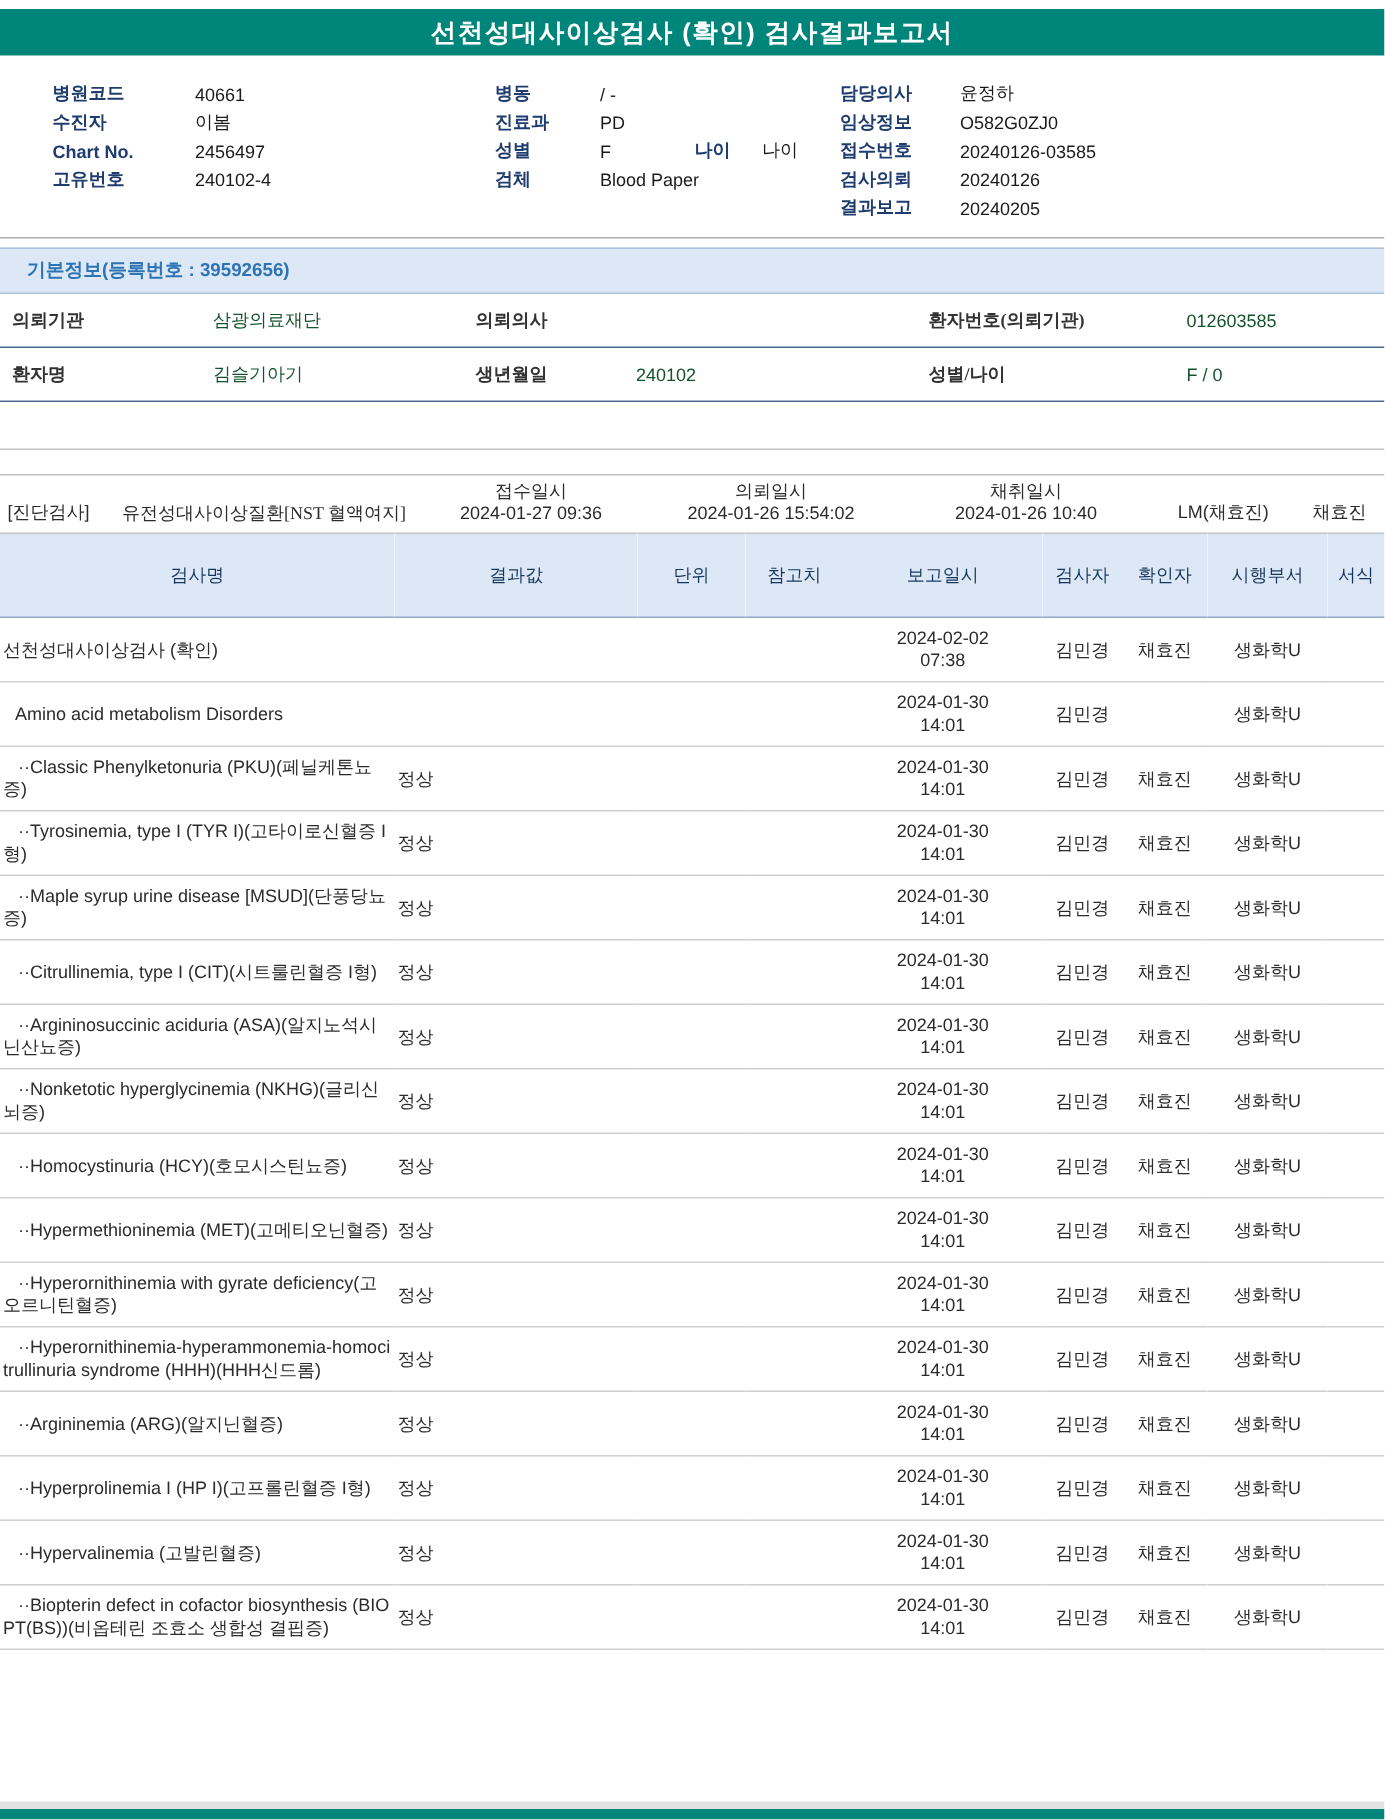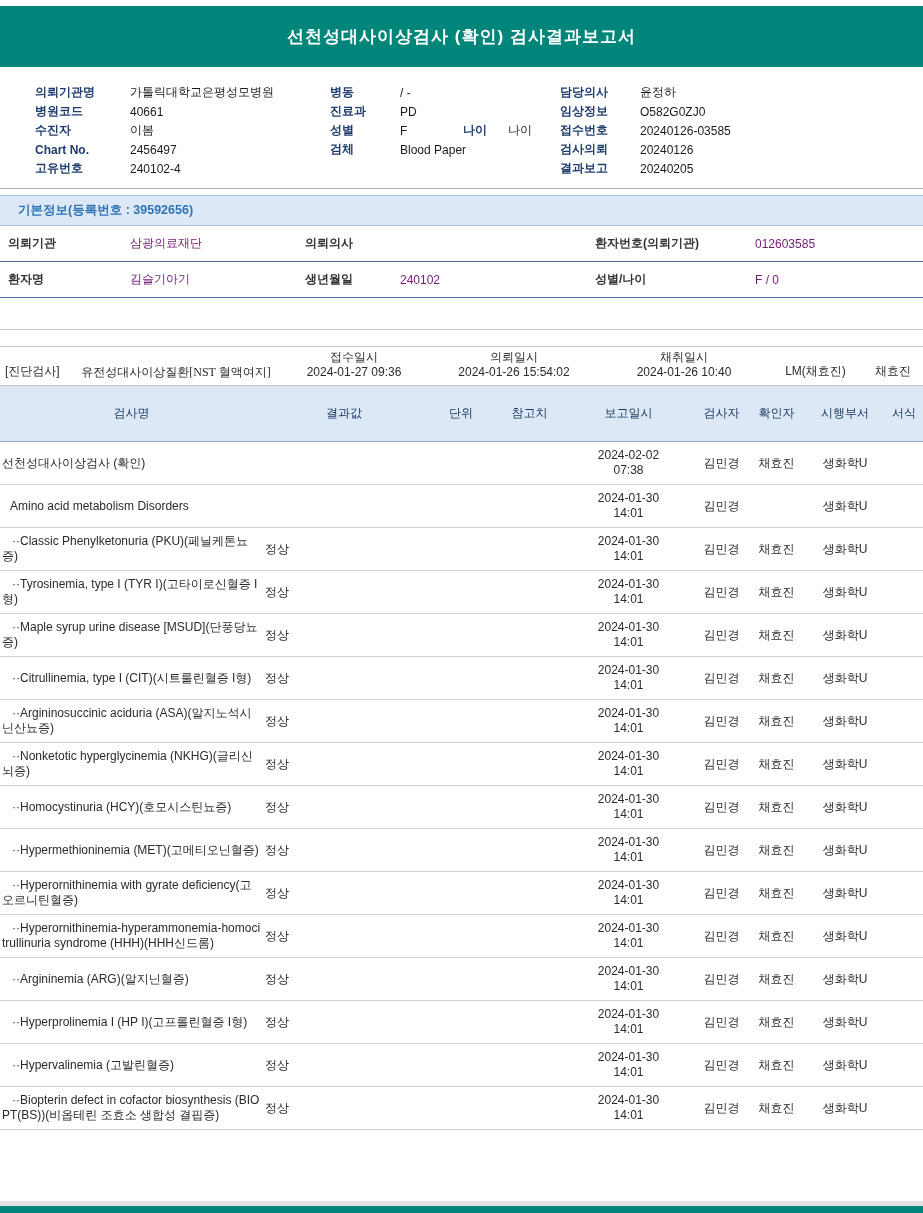--- a/index.html
+++ b/index.html
@@ -6,21 +6,21 @@
   html, body { background: #ffffff; }
   body {
     width: 923px; height: 1213px;
     position: relative; overflow: hidden;
     font-family: "Liberation Sans", "DejaVu Sans", sans-serif;
     font-size: 12px; color: #2b2b2b;
   }
   .title-bar {
     margin-top: 6px; background: #00857A; color: #ffffff;
     text-align: center; font-size: 17px; font-weight: bold;
-    padding: 19px 0; letter-spacing: 1px;
+    padding: 4px 0; letter-spacing: 1px;
   }
   .header-info { display: flex; padding: 16px 0 10px 35px; }
   .hcol1 { width: 295px; }
   .hcol2 { width: 230px; }
   .hcol3 { flex: 1; }
   .hrow { display: flex; height: 19px; align-items: center; white-space: nowrap; }
   .hlabel { font-weight: bold; color: #1F3C6E; flex: none; }
   .hcol1 .hlabel { width: 95px; }
   .hcol2 .hlabel { width: 70px; }
   .hcol3 .hlabel { width: 80px; }
@@ -30,22 +30,22 @@
   .divider { border-top: 1px solid #adadad; margin-bottom: 6px; }
   .section-bar {
     background: #DCE8F5; border-top: 1px solid #A8C4E0; border-bottom: 1px solid #A8C4E0;
     color: #2E74B5; font-weight: bold; font-size: 12.5px;
     padding: 6px 0 6px 18px;
   }
   .binfo-row {
     display: flex; align-items: center; height: 36px;
     border-bottom: 1px solid #4A6791; padding-left: 8px;
   }
-  .blabel { font-weight: bold; color: #333333; flex: none; }
-  .bvalue { color: #701a75; flex: none; }
+  .blabel { font-weight: bold; color: #333333; flex: none; font-family: Liberation Serif, serif; }
+  .bvalue { color: #14532d; flex: none; margin-left: 12px; }
   .b0 { width: 122px; } .v0 { width: 175px; }
   .b1 { width: 95px; }  .v1 { width: 195px; }
   .b2 { width: 160px; } .v2 { flex: 1; }
   .empty-row { height: 17px; border-top: 1px solid #C3C3C3; margin-top: 31px; }
   .diag-row {
     display: flex; align-items: flex-end;
     border-top: 1px solid #C3C3C3; padding: 3px 0 5px 0;
   }
   .diag-tag { width: 72px; padding-left: 5px; flex: none; color: #2b2b2b; }
   .diag-group { width: 208px; flex: none; text-align: center; line-height: 15px; word-break: break-all; font-family: Liberation Serif, serif; }
@@ -76,24 +76,20 @@
 <body>
 
 <div class="page">
 
   <div class="title-bar">
     <span>선천성대사이상검사 (확인) 검사결과보고서</span>
   </div>
 
   <div class="header-info">
     <div class="hcol hcol1">
-        <div class="hrow">
-          <span class="hlabel">의뢰기관명</span>
-          <span class="hvalue">가톨릭대학교은평성모병원</span>
-        </div>
         <div class="hrow">
           <span class="hlabel">병원코드</span>
           <span class="hvalue">40661</span>
         </div>
         <div class="hrow">
           <span class="hlabel">수진자</span>
           <span class="hvalue">이봄</span>
         </div>
         <div class="hrow">
           <span class="hlabel">Chart No.</span>

